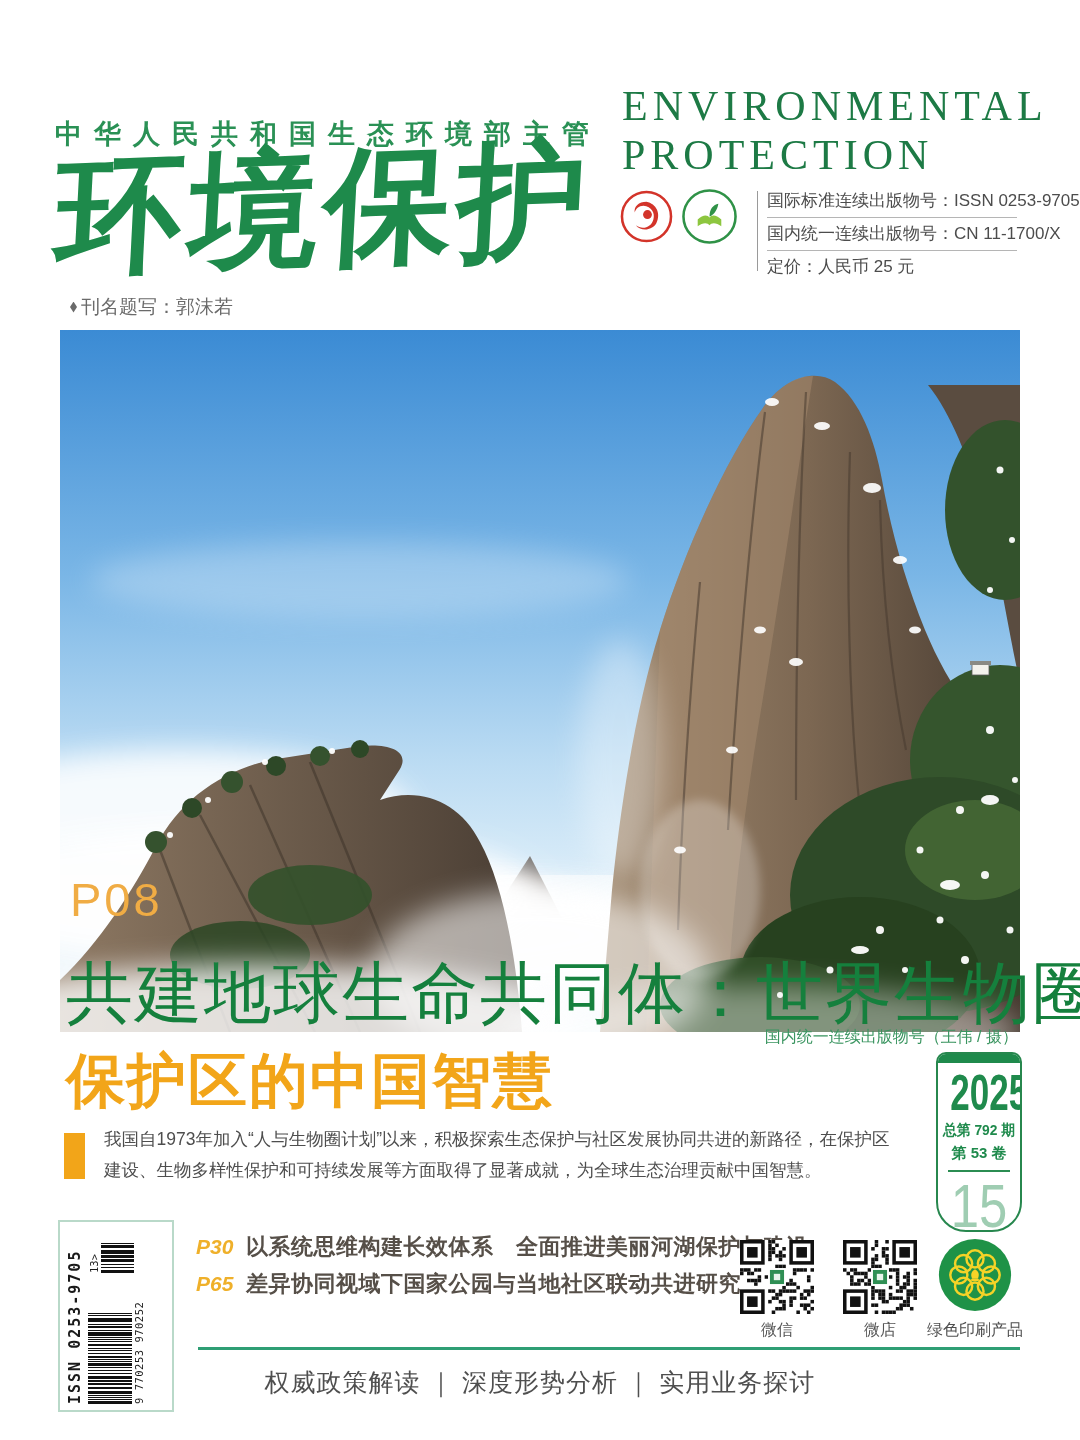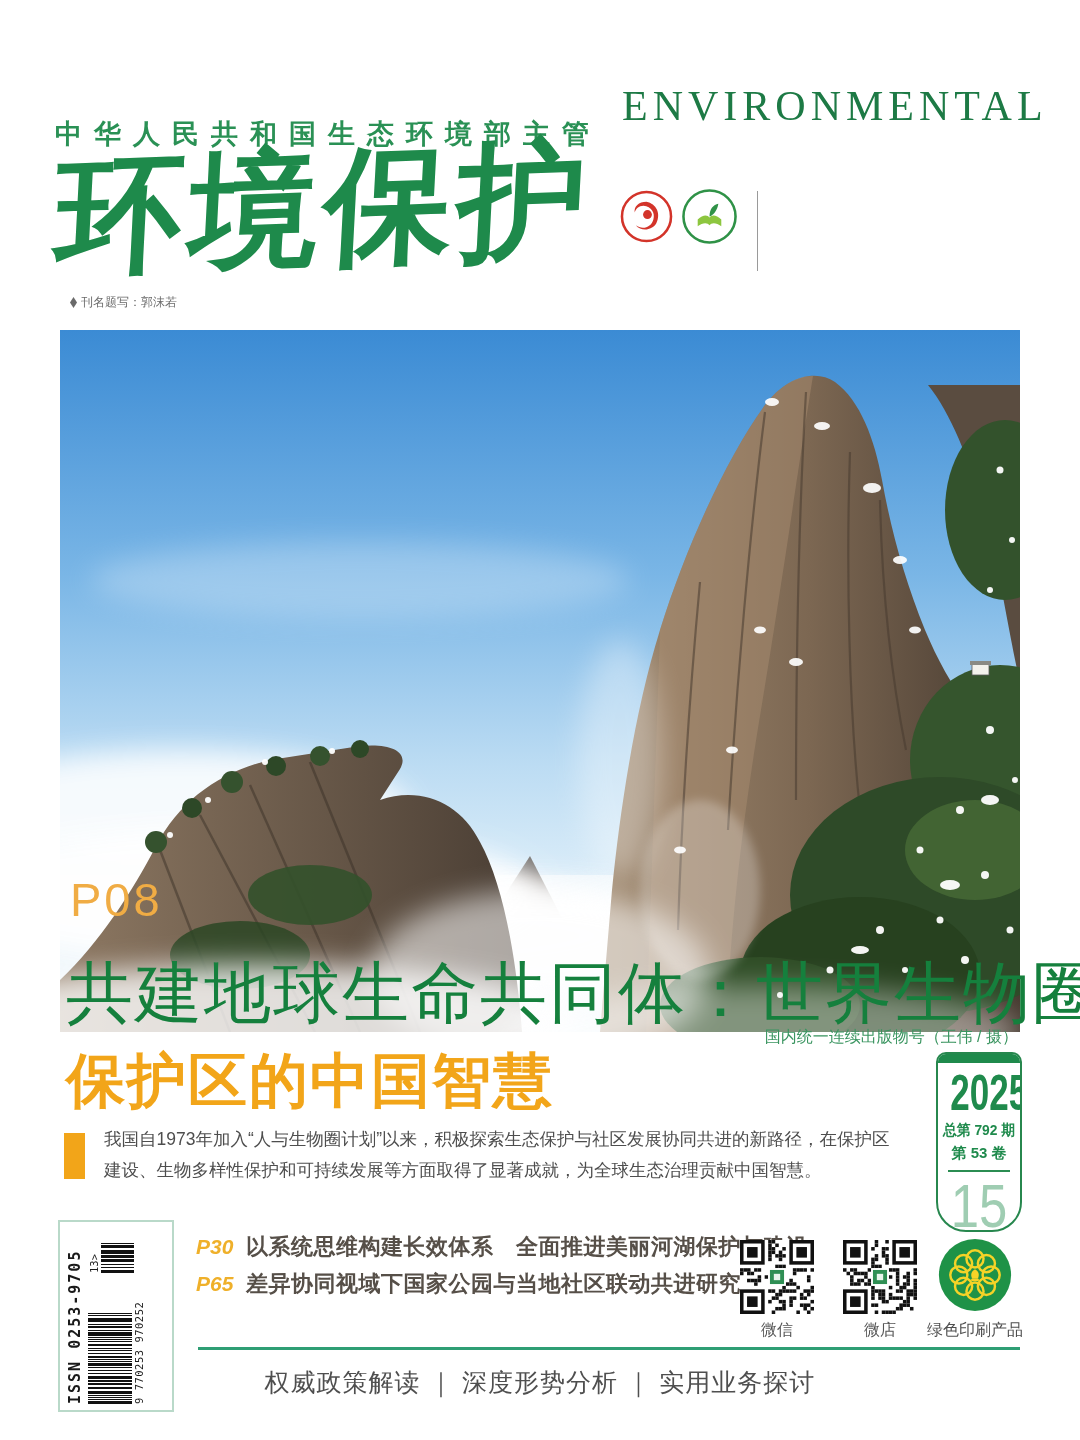--- a/index.html
+++ b/index.html
@@ -4,21 +4,21 @@
 <style>
   html,body{margin:0;padding:0;background:#e9e9e9;}
   .page{position:relative;width:1080px;height:1440px;background:#ffffff;overflow:hidden;
         font-family:"Liberation Sans",sans-serif;margin:0 auto;}
   .abs{position:absolute;}
 
   
   .supervisor{left:55px;top:116px;font-size:27px;letter-spacing:12px;color:#2a9155;font-weight:600;white-space:nowrap;}
   .title-cn{left:56px;top:138px;font-size:128px;line-height:1.1;font-weight:800;color:#1e8a4b;
             transform:rotate(-2deg) skewX(-5deg);letter-spacing:6px;white-space:nowrap;}
-  .calligrapher{left:70px;top:294px;font-size:12px;color:#6a6a6a;display:flex;align-items:center;gap:4px;}
+  .calligrapher{left:70px;top:294px;font-size:19px;color:#6a6a6a;display:flex;align-items:center;gap:4px;}
   .diamond{display:inline-block;width:7px;height:11px;background:#6a6a6a;
            clip-path:polygon(50% 0,100% 50%,50% 100%,0 50%);}
   .en-title{left:622px;top:82px;font-family:"Liberation Serif",serif;font-size:42px;line-height:1.17;
             letter-spacing:5px;color:#1d7a45;font-weight:500;white-space:nowrap;}
   .badge{border-radius:50%;}
   .badge-red{left:620px;top:190px;width:53px;height:53px;}
   .badge-green{left:681px;top:188px;width:57px;height:57px;}
   .pub-divider{left:757px;top:191px;width:1px;height:80px;background:#9a9a9a;}
   .pub-info{left:767px;top:185px;width:250px;}
   .pub-row{font-size:17px;color:#4c4c4c;padding:4px 0 5px;white-space:nowrap;}
@@ -88,34 +88,40 @@
 <div class="page">
 
   <div class="abs supervisor">中华人民共和国生态环境部主管</div>
   <div class="abs title-cn">环境保护</div>
   <div class="abs calligrapher">
     <span class="diamond"></span>
     <span>刊名题写：郭沫若</span>
   </div>
   <div class="abs en-title">
     <div>ENVIRONMENTAL</div>
+    <div>PROTECTION</div>
   </div>
 
   <svg class="abs badge badge-red" viewBox="-27 -27 54 54">
     <circle r="25" fill="#fff" stroke="#d3342a" stroke-width="2.6"></circle>
     <path d="M0,-15 C10,-13 15,-3 10,7 C6,14 -5,16 -11,9 C-4,14 5,11 7,3 C9,-4 5,-10 -3,-11 C-8,-11 -11,-8 -12,-4 C-13,-10 -8,-15 0,-15 Z" fill="#d3342a"></path>
     <circle cx="1" cy="-2" r="4.5" fill="#d3342a"></circle>
   </svg>
   <svg class="abs badge badge-green" viewBox="-29 -29 58 58">
     <circle r="26.5" fill="#fff" stroke="#2f9247" stroke-width="2.6"></circle>
     <path d="M-12,3 C-7,-2 -2,-2 0,1 C2,-2 7,-2 12,3 L12,10 C7,6 2,6 0,9 C-2,6 -7,6 -12,10 Z" fill="#8dc63f"></path>
     <path d="M0,0 C0,-8 4,-12 9,-13 C8,-7 5,-2 0,0 Z" fill="#2f9247"></path>
   </svg>
 
   <div class="abs pub-divider"></div>
+  <div class="abs pub-info">
+    <div class="pub-row underlined">国际标准连续出版物号：ISSN 0253-9705</div>
+    <div class="pub-row underlined">国内统一连续出版物号：CN 11-1700/X</div>
+    <div class="pub-row">定价：人民币 25 元</div>
+  </div>
 
   <div class="abs photo">
     <svg width="960" height="702" viewBox="0 0 960 702">
       <defs>
         <linearGradient id="sky" x1="0" y1="0" x2="0" y2="1">
           <stop offset="0" stop-color="#3b8bd4"></stop>
             <stop offset="0.35" stop-color="#7ab6e6"></stop>
           <stop offset="0.62" stop-color="#bcdcf3"></stop>
             <stop offset="0.85" stop-color="#e8f4fb"></stop>
         </linearGradient>

